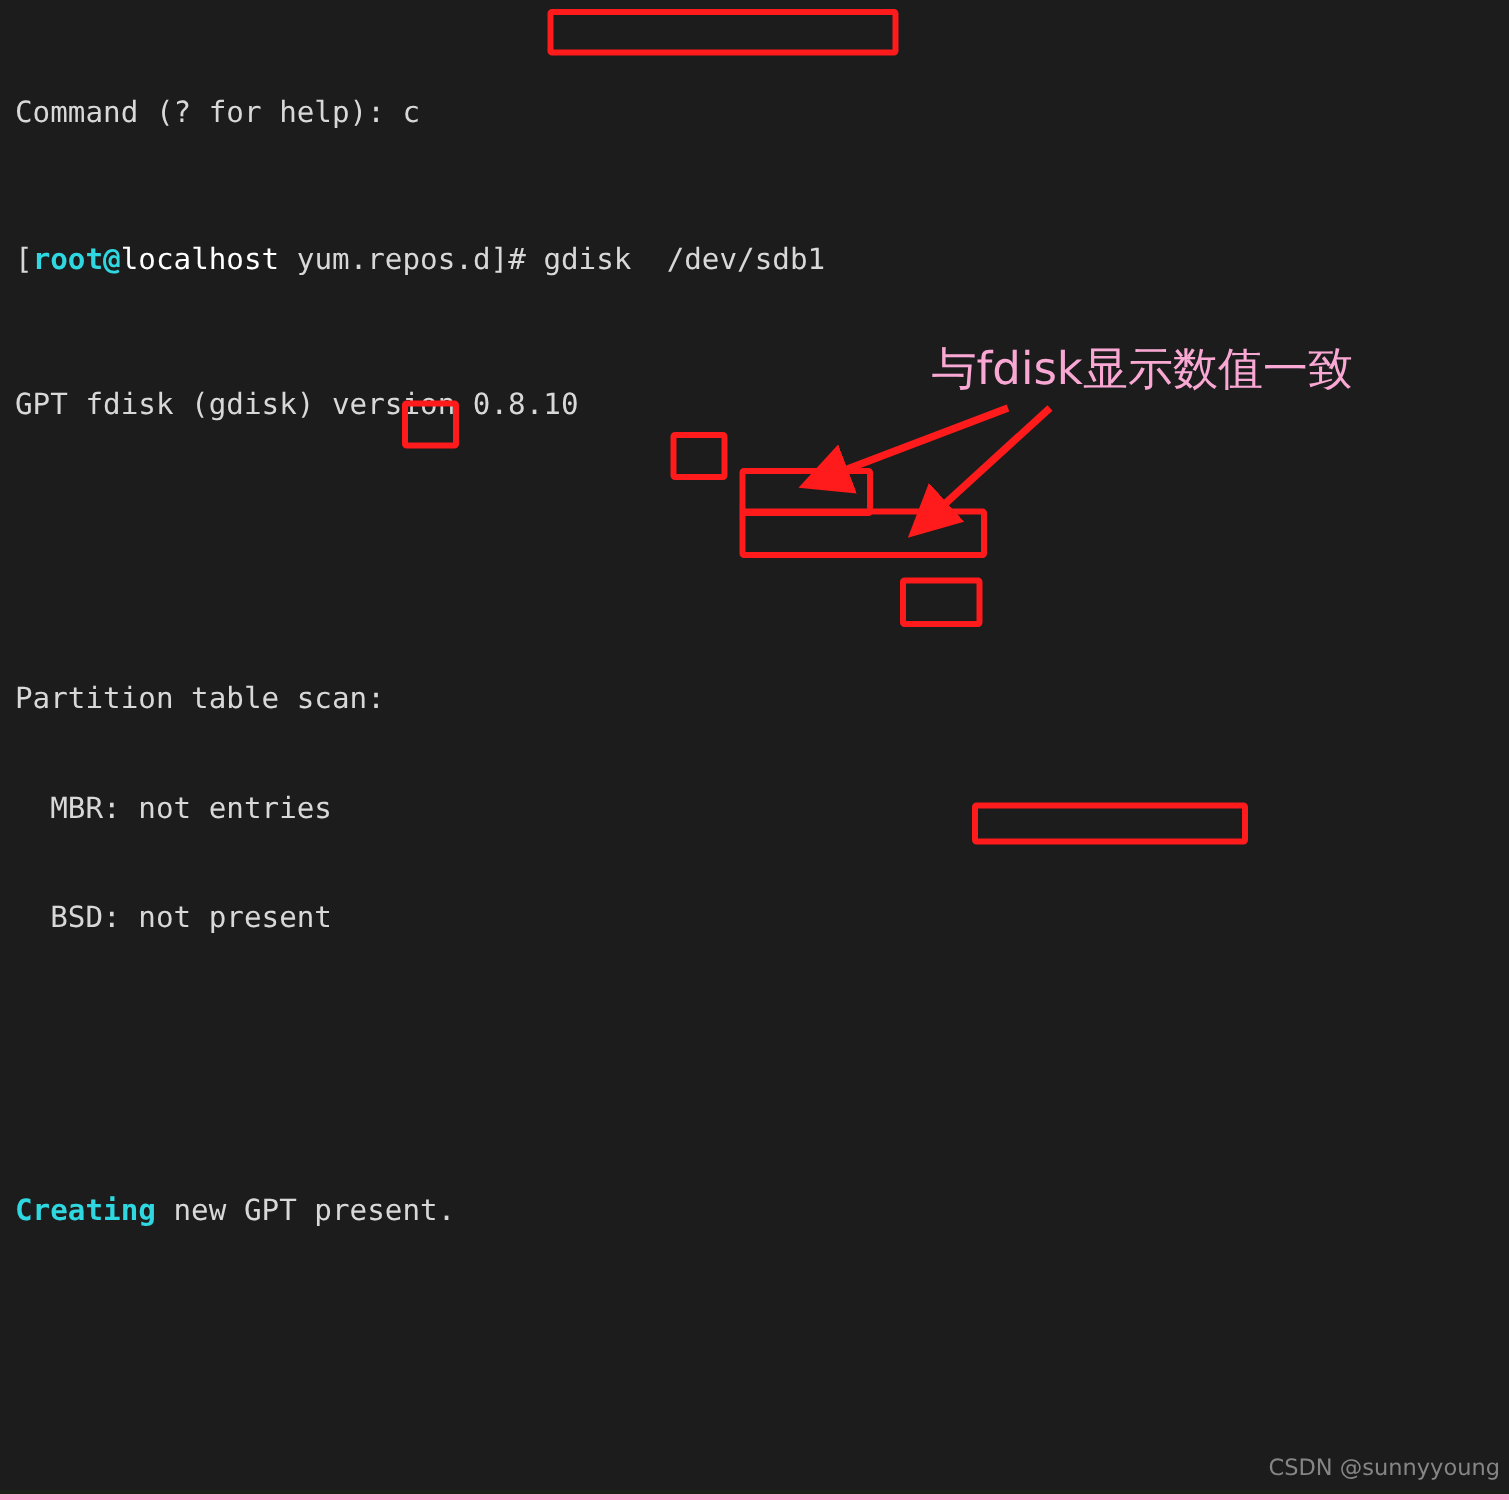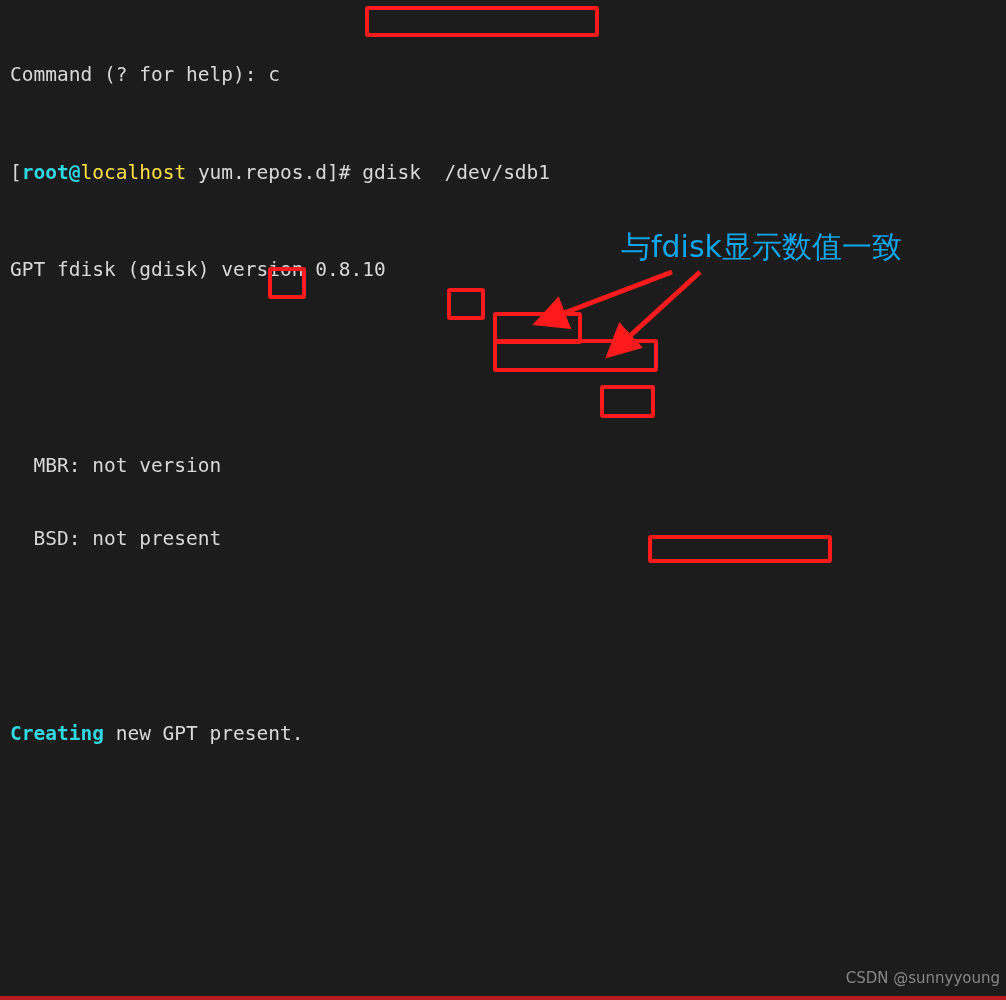--- a/index.html
+++ b/index.html
@@ -11,44 +11,44 @@
     position: relative;
     width: 1006px;
     height: 1000px;
     background: #1c1c1c;
     overflow: hidden;
     font-family: "DejaVu Sans Mono", "Liberation Mono", monospace;
     font-size: 19.5px;
     line-height: 24.4px;
     color: #d8d8d8;
     box-sizing: border-box;
-    border-bottom: 4px solid #b91c1c;
+    border-bottom: 4px solid #f9a8d4;
   }
   #term {
     position: absolute;
     left: 10px;
     top: -10px;
     width: 996px;
     white-space: pre;
   }
   .line { height: 24.4px; white-space: pre; }
   .cyan    { color: #2fd7e0; font-weight: bold; }
-  .magenta { color: #fde047; }
+  .magenta { color: #ffffff; }
 
   
   .rbox {
     position: absolute;
     border: 4px solid #ff1b1b;
     border-radius: 3px;
     box-sizing: border-box;
     pointer-events: none;
   }
   .cn-note {
     position: absolute;
-    color: #0ea5e9;
+    color: #f9a8d4;
     font-family: "DejaVu Sans", "Liberation Sans", sans-serif;
     font-size: 30px;
     font-weight: 500;
     white-space: nowrap;
     letter-spacing: 0px;
   }
   .arrows { position: absolute; left: 0; top: 0; width: 1006px; height: 1000px; pointer-events: none; }
   .watermark {
     position: absolute;
     right: 6px;
@@ -67,21 +67,22 @@
   <div id="term">
 
     <div class="line">Command (? for help): c</div>
 
     <div class="line"><span>[</span><span class="cyan">root</span><span class="cyan">@</span><span class="magenta">localhost</span><span> yum.repos.d]# </span><span>gdisk  /dev/sdb1</span></div>
 
     <div class="line">GPT fdisk (gdisk) version 0.8.10</div>
 
     <div class="line"> </div>
 
-    <div class="line">  MBR: not version</div>
+    <div class="line">Partition table scan:</div>
+    <div class="line">  MBR: not entries</div>
     <div class="line">  BSD: not present</div>
 
     <div class="line"> </div>
 
     <div class="line"><span class="cyan">Creating</span><span> new GPT present.</span></div>
 
     
 
     
 

